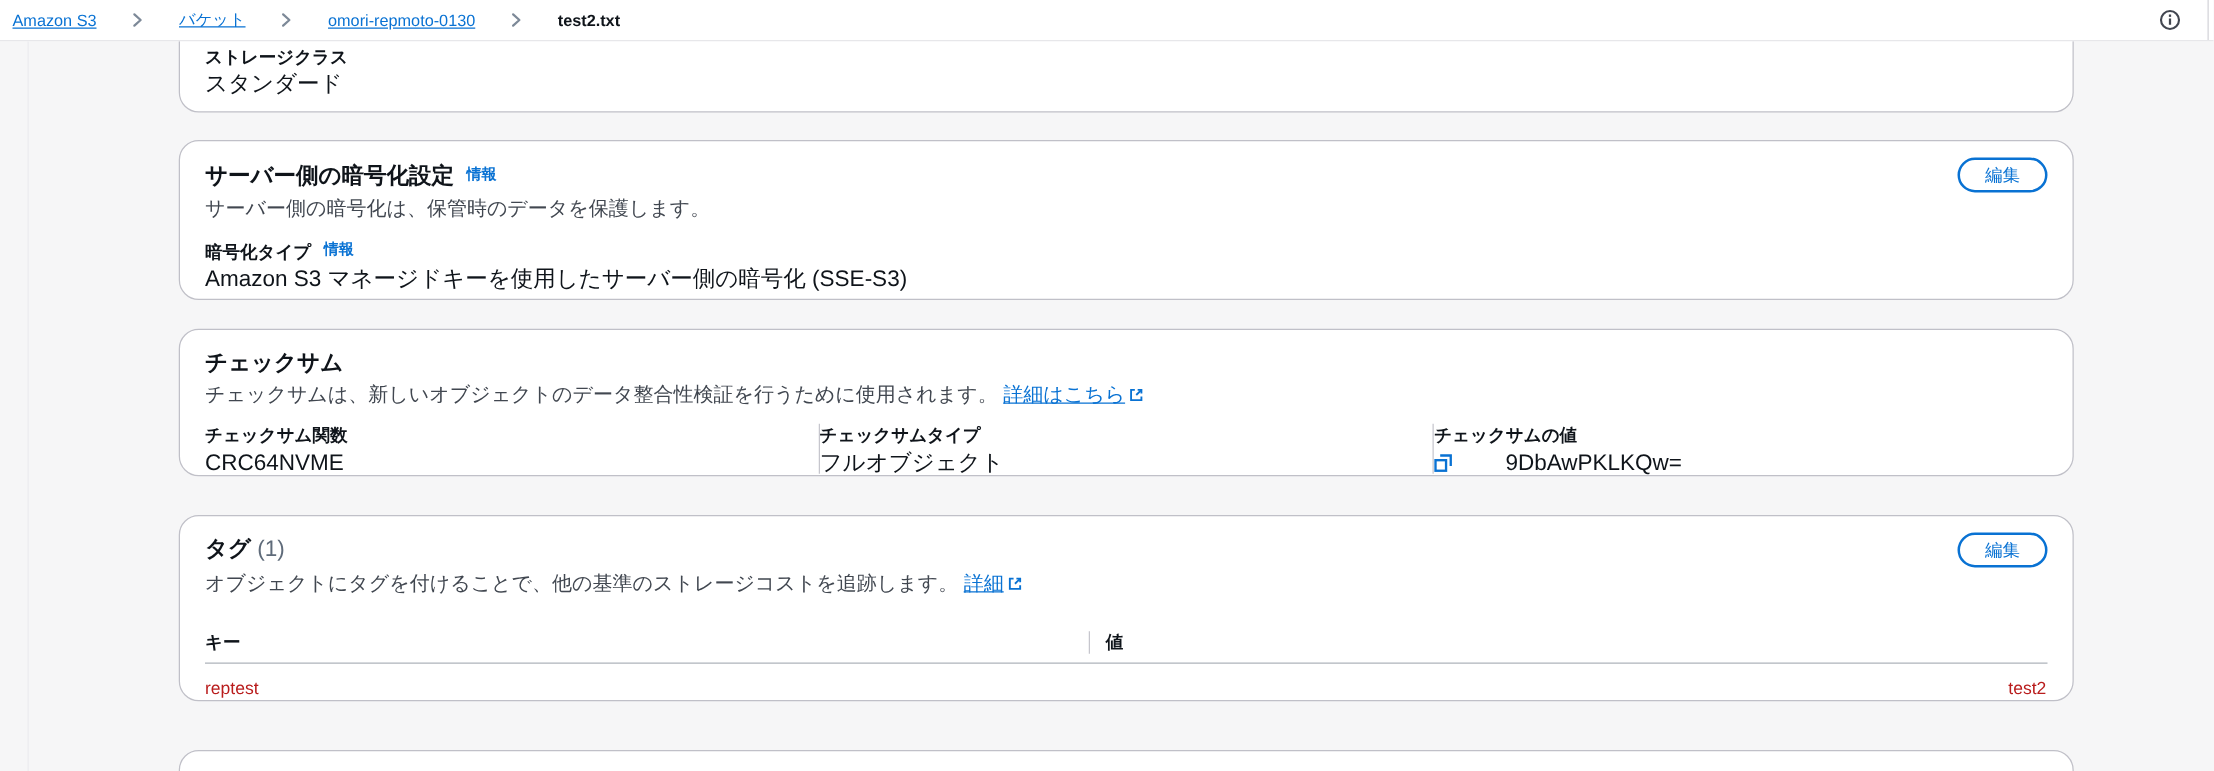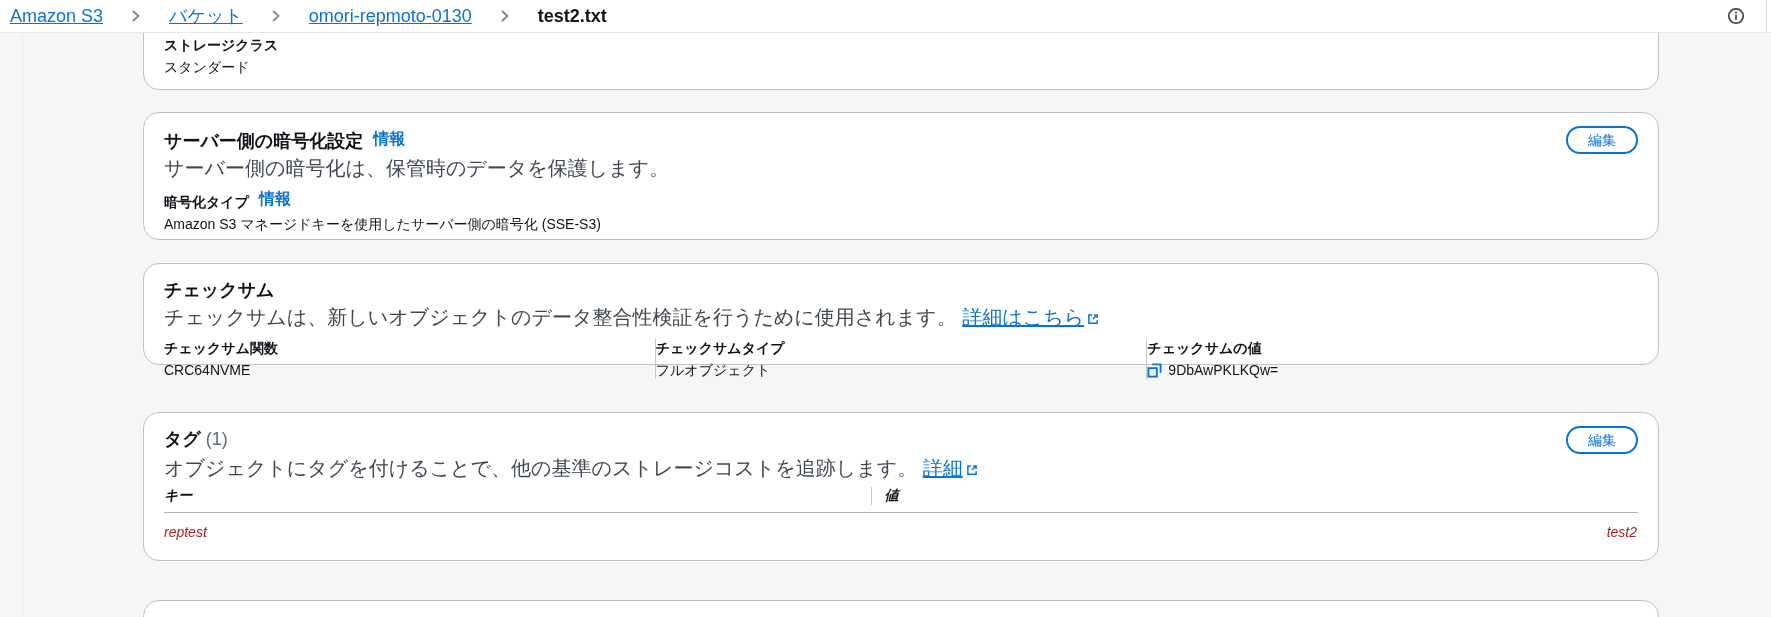--- a/index.html
+++ b/index.html
@@ -10,70 +10,70 @@
     color: #0f141a;
     position: relative;
   }
 
   
   .topbar {
     position: absolute; top: 0; left: 0; right: 0; height: 33px;
     background: #ffffff; border-bottom: 1px solid #e7e7ea;
     display: flex; align-items: center; z-index: 20;
   }
-  .breadcrumb { display: flex; align-items: center; margin-left: 10px; font-size: 18px; gap: 20px; }
+  .breadcrumb { display: flex; align-items: center; margin-left: 10px; font-size: 13px; gap: 20px; }
   .breadcrumb a { color: #0972d3; text-decoration: underline; cursor: pointer; }
   .breadcrumb .crumb-sep { margin: 0 9px; display: flex; align-items: center; }
   .breadcrumb .current { font-weight: 700; color: #0f141a; }
   .topbar-right { position: absolute; right: 14px; top: 0; bottom: 0; display: flex; align-items: center; }
   .info-btn { display: flex; align-items: center; justify-content: center; cursor: pointer; margin-right: 12px; }
   .topbar-divider { position: absolute; right: 4px; top: 0; bottom: 0; width: 1px; background: #d4d4d9; }
 
   
   .left-rail-divider { position: absolute; left: 22px; top: 33px; bottom: 0; width: 1px; background: #ececef; }
 
   
   .card {
     position: absolute; left: 143px; width: 1516px;
     background: #ffffff; border: 1px solid #c0c0c8; border-radius: 16px;
   }
   .card-storage { top: -30px; height: 120px; padding: 0 20px; z-index: 1; }
   .card-encryption { top: 112px; height: 128px; padding: 13px 20px; }
-  .card-checksum { top: 263px; height: 102px; padding: 13px 20px; }
+  .card-checksum { top: 263px; height: 118px; padding: 13px 20px; }
   .card-tags { top: 412px; height: 149px; padding: 13px 20px; }
   .card-next { top: 600px; height: 80px; }
 
   .card-header-row { display: flex; align-items: flex-start; justify-content: space-between; min-height: 28px; }
   .card-title { font-size: 18px; font-weight: 700; line-height: 26px; color: #0f141a; }
   .title-counter { font-weight: 400; color: #5f6b7a; }
   .info-link {
-    font-size: 16px; font-weight: 700; color: #0972d3; text-decoration: none;
+    font-size: 12px; font-weight: 700; color: #0972d3; text-decoration: none;
     margin-left: 10px; vertical-align: 3px; cursor: pointer;
   }
   .edit-btn {
     border: 2px solid #0972d3; color: #0972d3; background: #ffffff;
     font-family: inherit; font-size: 14px; font-weight: 400; line-height: 20px;
     border-radius: 16px; padding: 2px 20px; height: 28px; cursor: pointer; text-align: right;
   }
-  .card-desc { font-size: 20px; line-height: 18px; color: #414750; margin-top: 5px; }
+  .card-desc { font-size: 16px; line-height: 18px; color: #414750; margin-top: 5px; }
   .card-desc a { color: #0972d3; text-decoration: underline; cursor: pointer; }
   .field-label { font-size: 14px; font-weight: 700; line-height: 18px; color: #0f141a; }
-  .field-value { font-size: 14px; line-height: 18px; color: #0f141a; margin-top: 4px; }
+  .field-value { font-size: 18px; line-height: 18px; color: #0f141a; margin-top: 4px; }
   .enc-field { margin-top: 13px; }
 
   
   .col-grid { display: flex; margin-top: 12px; }
   .col { flex: 1; padding-right: 12px; }
   .col + .col { border-left: 1px solid #c6c6cd; }
   .value-with-icon { display: flex; align-items: center; gap: 6px; margin-top: 4px; }
-  .value-with-icon .field-value { margin-top: 0; }
+  .value-with-icon .field-value { margin-top: 0; margin-left: 36px; }
   .copy-icon { cursor: pointer; display: inline-flex; }
 
   
-  .tag-table { margin-top: 9px; font-style: italic; }
+  .tag-table { margin-top: 27px; }
   .tag-table .thead { display: flex; border-bottom: 1px solid #aeb4bb; padding-bottom: 7px; }
   .tag-table .th { font-size: 14px; font-weight: 700; color: #0f141a; }
   .tag-table .tr { display: flex; padding-top: 11px; }
   .tag-table .td { font-size: 14px; color: #b91c1c; }
   .col-key { width: 48%; }
   .col-val { width: 52%; border-left: 1px solid #c6c6cd; padding-left: 13px; margin-left: -1px; }
   .tag-table .tr .col-val { border-left: none; text-align: right; }
 
   .icon-ext { display: inline-block; vertical-align: -1px; margin-left: 3px; }
 </style>

